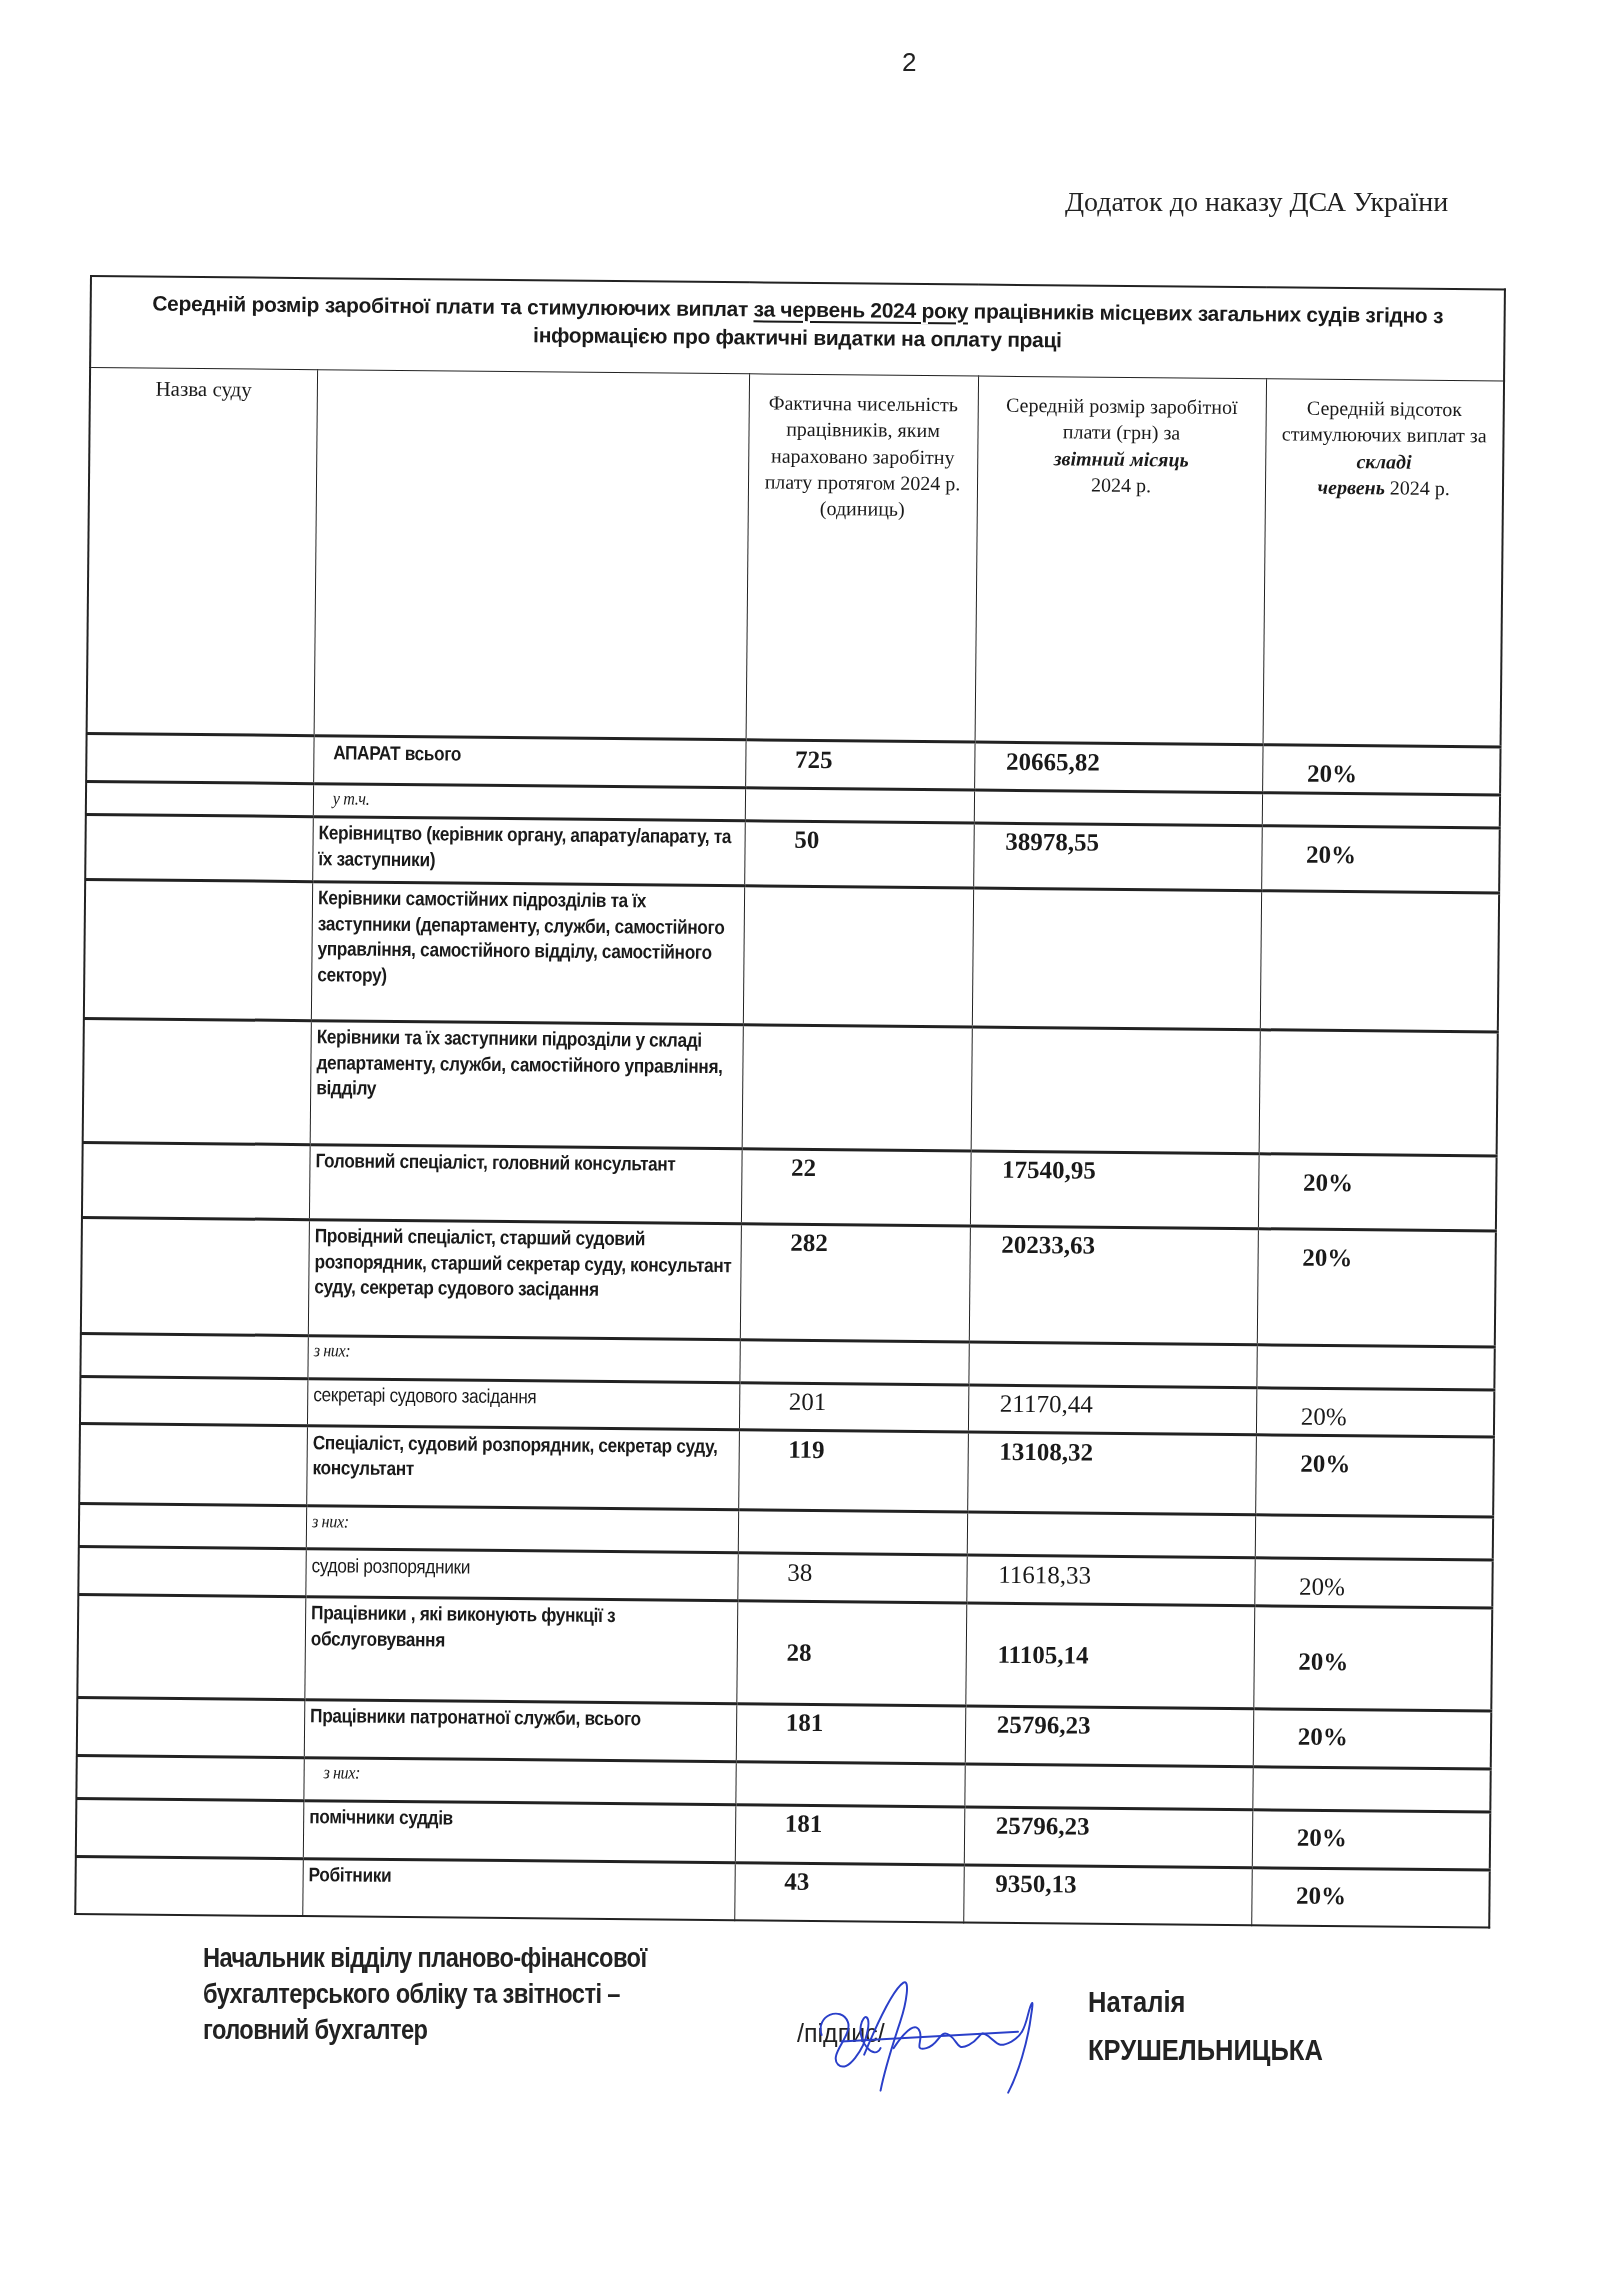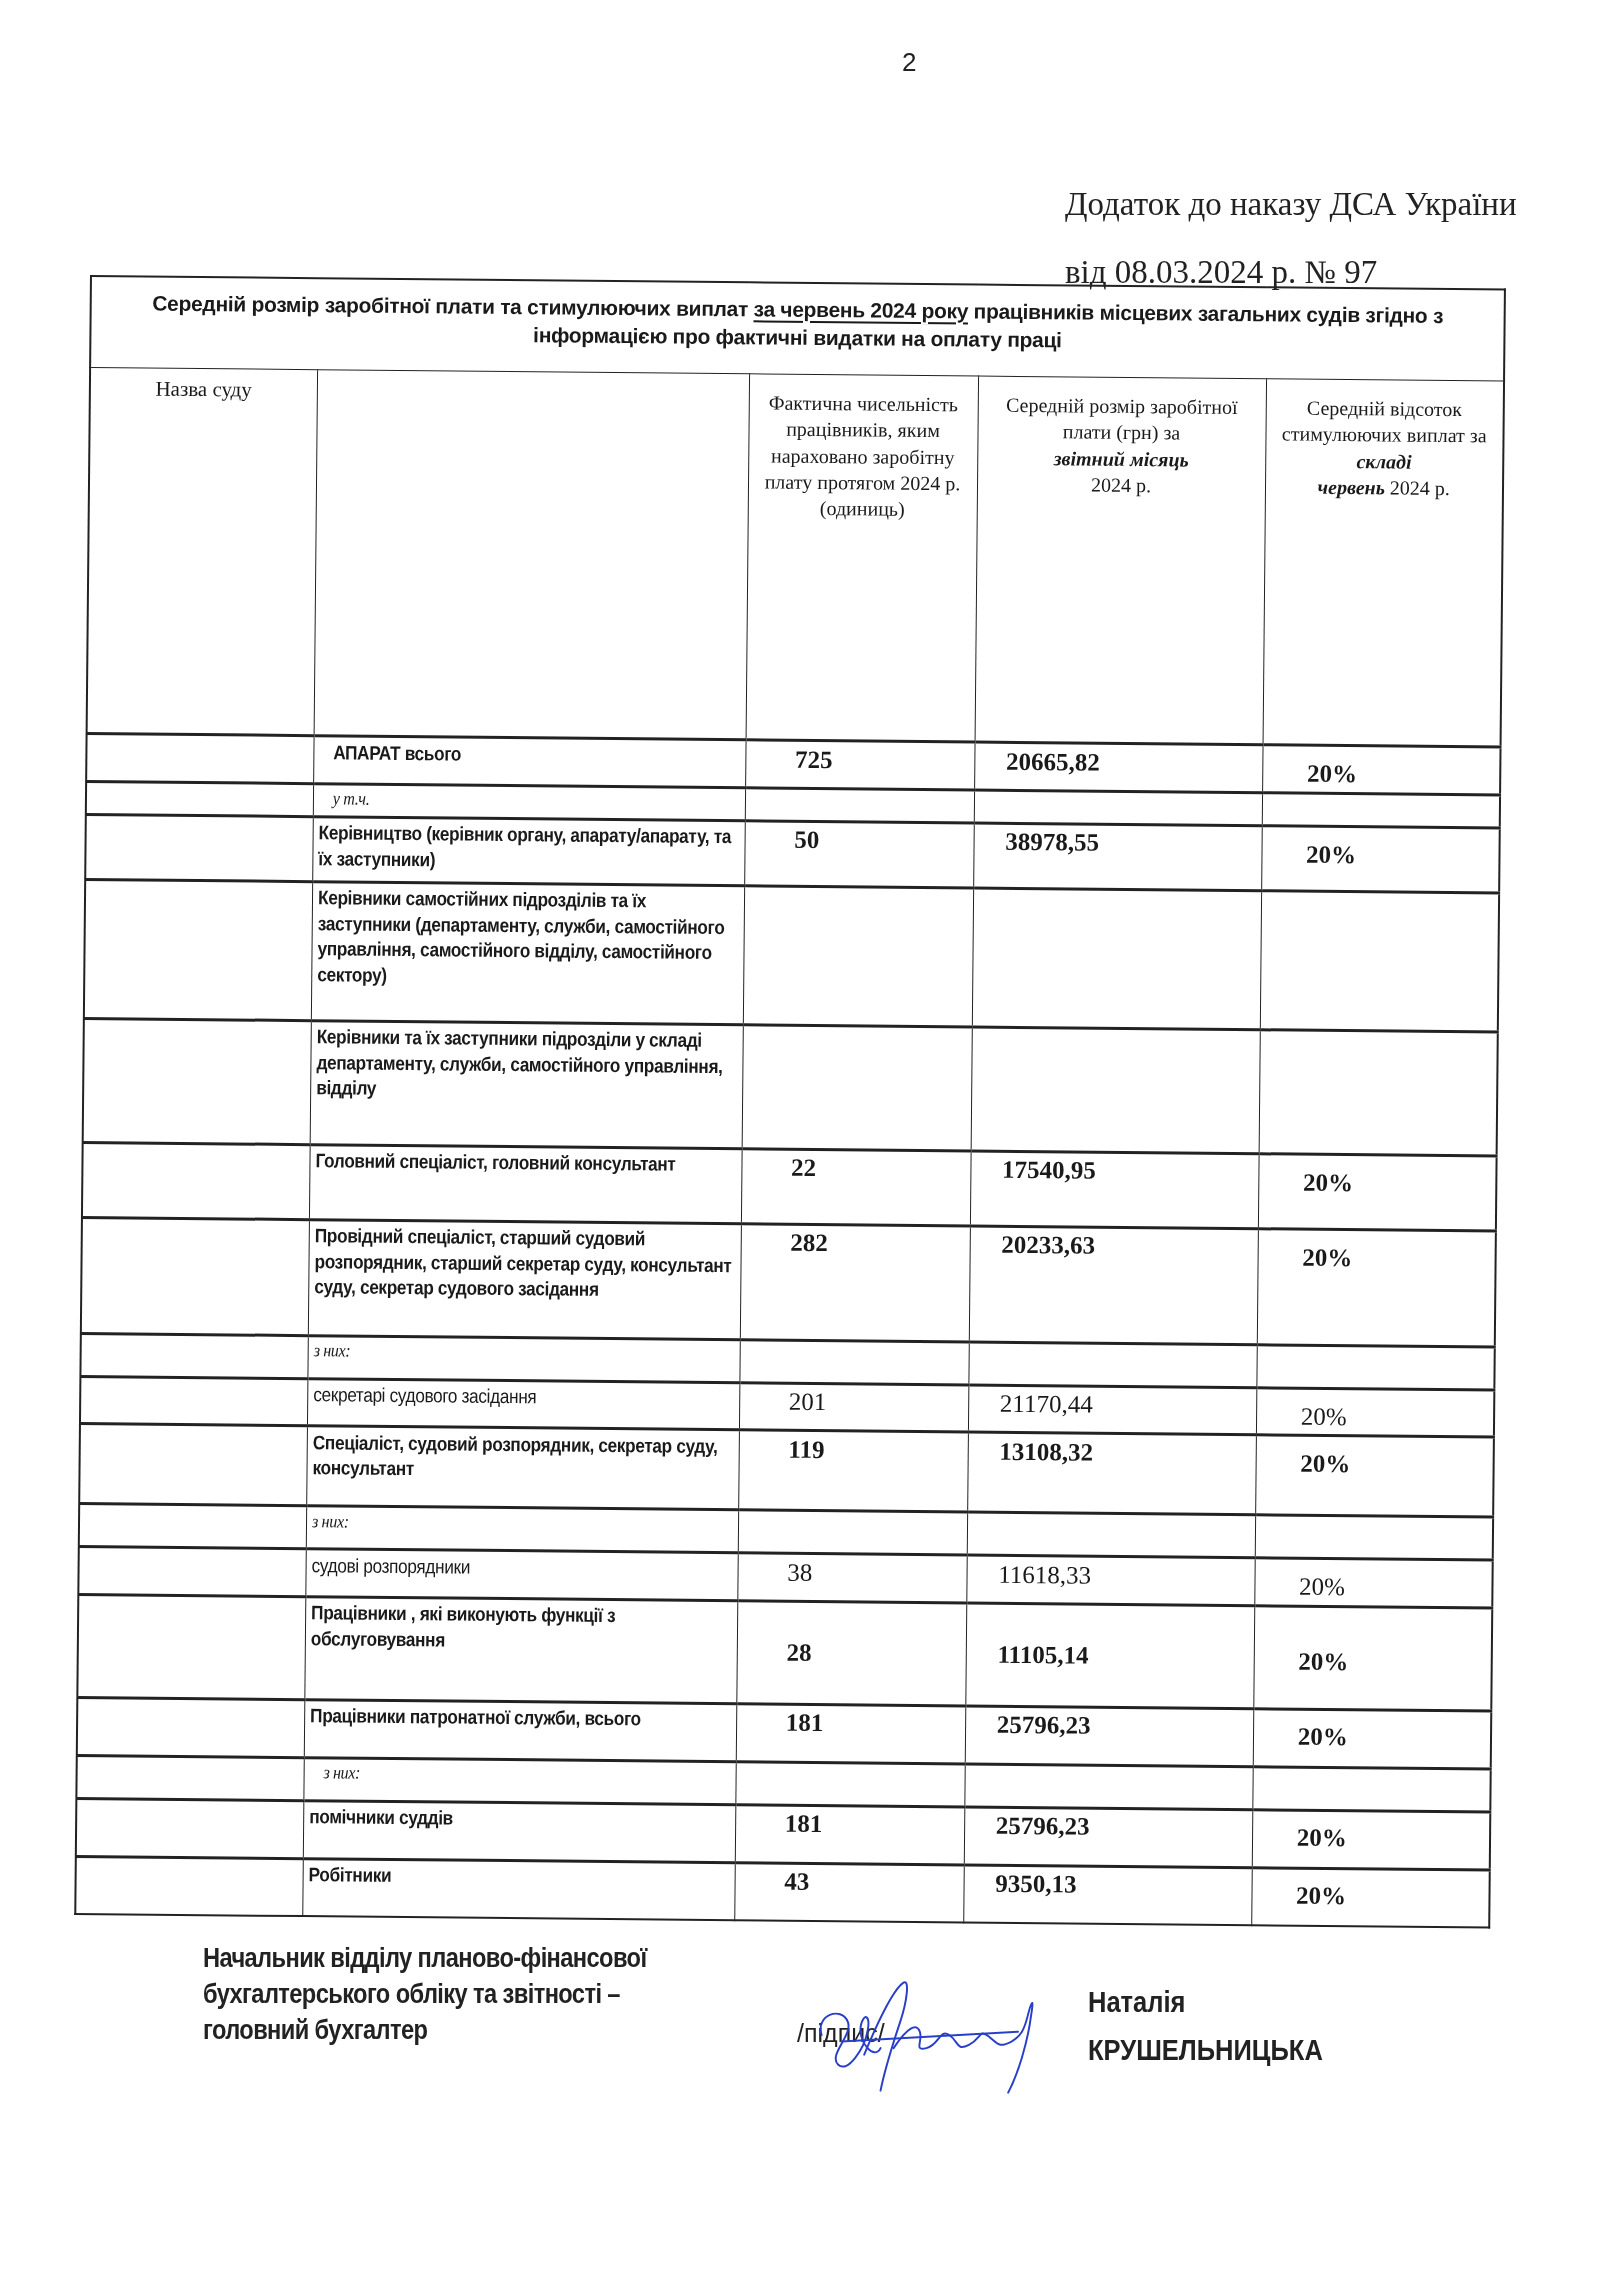--- a/index.html
+++ b/index.html
@@ -19,21 +19,21 @@
       left: 902px;
       top: 47px;
       font-family: "Liberation Sans", "DejaVu Sans", sans-serif;
       font-size: 26px;
       color: #222;
     }
     .annex {
       position: absolute;
       left: 1065px;
       top: 188px;
-      font-size: 33px;
+      font-size: 28px;
       line-height: 1;
       color: #222;
     }
     .annex .line2 { margin-top: 35px; display: block; }
 
     
     .sheet {
       position: absolute;
       left: 90px;
       top: 275px;
@@ -149,21 +149,20 @@
     }
     .signer .surname { display: block; margin-top: 9.2px; }
   </style>
 </head>
 <body>
 
 <div class="page-number">2</div>
 
 <div class="annex">
   <span>Додаток  до наказу ДСА України</span>
-  <span class="line2">від 08.03.2024 р. №  97</span>
 </div>
 
 <div class="sheet">
   <table class="report">
     <colgroup>
       <col style="width:227px">
       <col style="width:432px">
       <col style="width:229px">
       <col style="width:288px">
       <col style="width:238px">

